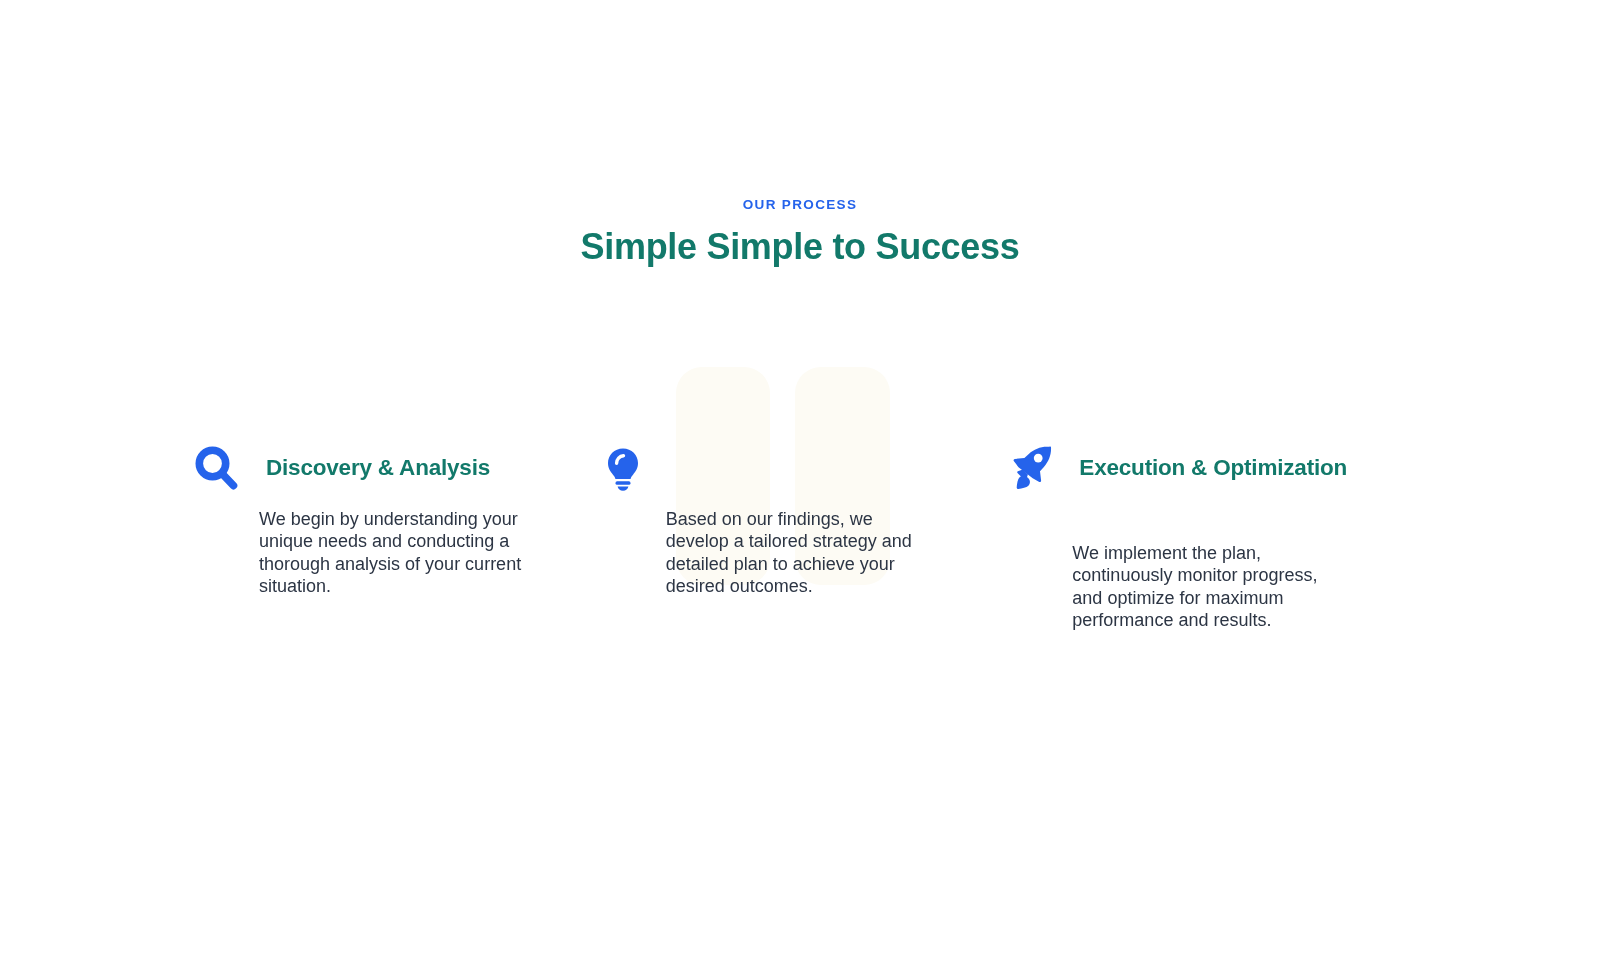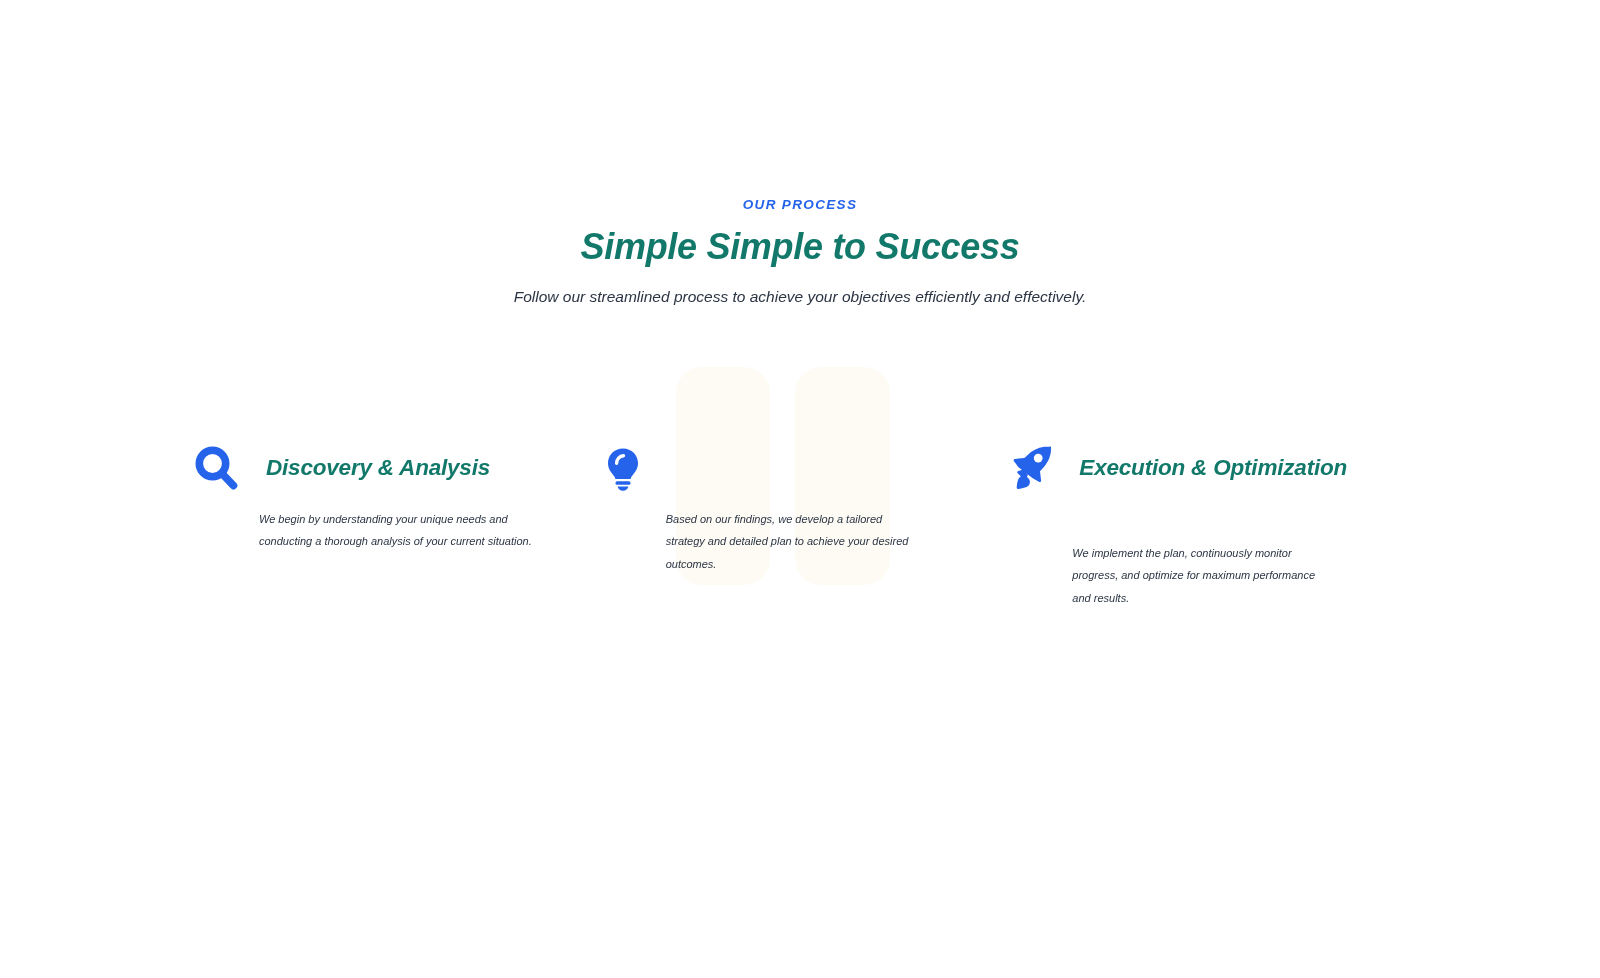--- a/index.html
+++ b/index.html
@@ -13,21 +13,20 @@
     overflow: hidden;
     font-family: "Liberation Sans", sans-serif;
     -webkit-font-smoothing: antialiased;
   }
 
   .page {
     position: relative;
     width: 1276px;
     height: 978px;
     background: #ffffff;
-    font-style: italic;
   }
 
   
   .deco-layer {
     position: absolute;
     left: 0; top: 0;
     width: 1600px;
     height: 978px;
     pointer-events: none;
   }
@@ -106,42 +105,41 @@
     margin: 0 0 0 24px;
     font-size: 22.5px;
     font-weight: bold;
     color: #12796A;
     letter-spacing: -0.2px;
     line-height: 30px;
     white-space: nowrap;
   }
   .step-desc {
     margin: 12px 0 0 69px;
-    font-size: 11px;
+    font-size: 18px;
     line-height: 22.3px;
     color: #2C3544;
     max-width: 280px;
   }
   .step-2 .step-desc { max-width: 252px; }
   .step-3 .step-desc { max-width: 252px; margin-top: 46px; }
 </style>
 </head>
 <body>
 
 <div class="page">
 
   <div class="deco-layer">
     <div class="deco-block deco-a"></div>
     <div class="deco-block deco-b"></div>
   </div>
 
   <div class="header">
     <div class="eyebrow">OUR PROCESS</div>
     <h1 class="headline">Simple Simple to Success</h1>
-    <p class="subhead">Follow our streamlined process to achieve your objectives efficiently and effectively.</p>
   </div>
 
   <div class="steps">
 
     <div class="step step-1">
       <div class="step-top">
         <span class="step-icon">
           <svg viewBox="0 0 52 52" xmlns="http://www.w3.org/2000/svg">
             <circle cx="22.5" cy="21.5" r="13.2" fill="none" stroke="#2563EB" stroke-width="7.6"></circle>
             <line x1="31.6" y1="31.2" x2="43.5" y2="43.6" stroke="#2563EB" stroke-width="7.6" stroke-linecap="round"></line>

